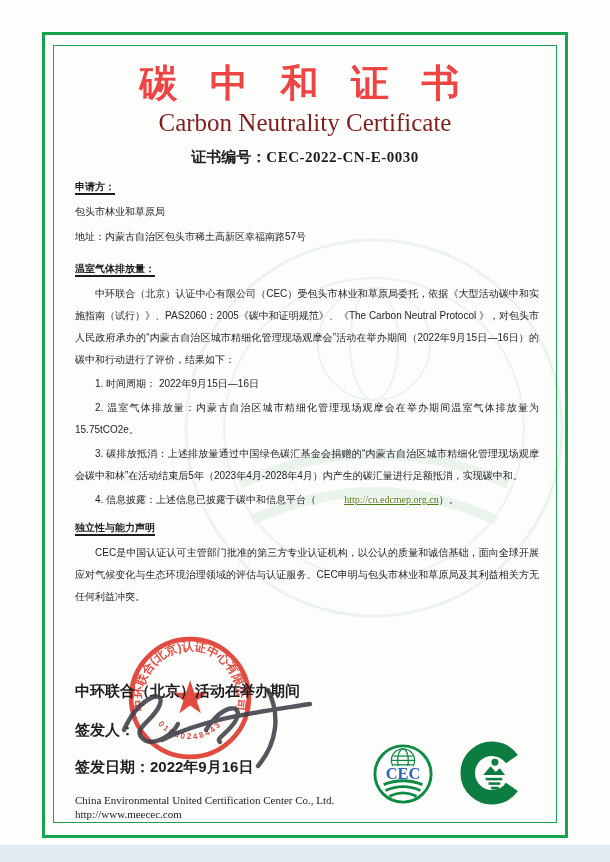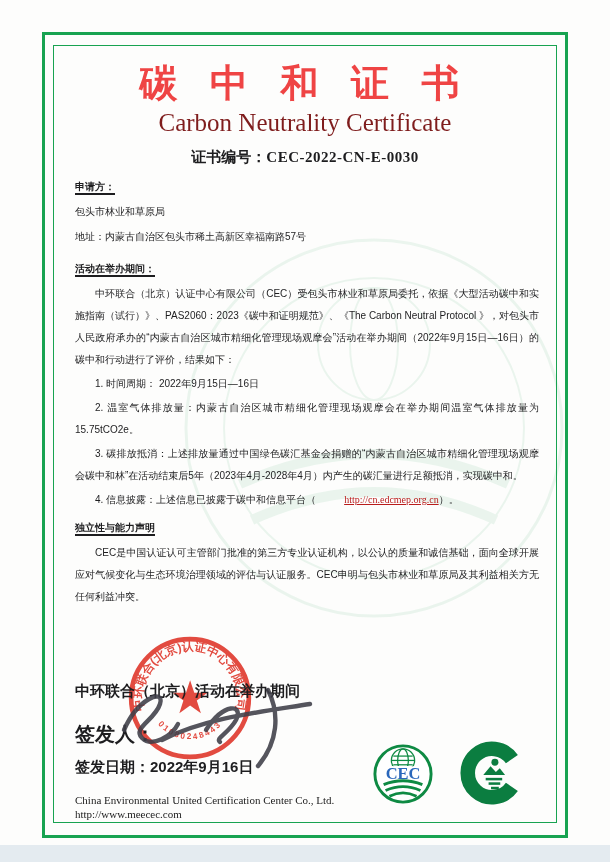--- a/index.html
+++ b/index.html
@@ -21,24 +21,24 @@
   .certno .num{font-family:"Liberation Serif",serif;letter-spacing:.5px;}
 
   .content{position:absolute;left:75px;top:176px;width:464px;z-index:1;
     font-size:10px;line-height:22px;text-align:justify;}
   .content p{margin:0;}
   .heading{font-weight:700;text-decoration:underline;text-underline-offset:3px;text-decoration-thickness:1.5px;}
   .bold{font-weight:400;}
   .mb3{margin-bottom:3px!important;} .mb2{margin-bottom:2px!important;}
   .mb10{margin-bottom:10px!important;} .mb6{margin-bottom:6px!important;}
   .indent{text-indent:2em;}
-  .doclink{color:#b91c1c;text-decoration:underline;cursor:pointer;font-family:"Liberation Serif",serif;padding-left:28px;}
+  .doclink{color:#4d7c0f;text-decoration:underline;cursor:pointer;font-family:"Liberation Serif",serif;padding-left:28px;}
 
   .company-cn{position:absolute;left:75px;top:682px;font-size:15px;font-weight:700;z-index:4;}
-  .signer-line{position:absolute;left:75px;top:721px;font-size:20px;font-weight:700;z-index:4;}
+  .signer-line{position:absolute;left:75px;top:721px;font-size:15px;font-weight:700;z-index:4;}
   .date-line{position:absolute;left:75px;top:758px;font-size:15px;font-weight:700;z-index:4;text-align:right;}
   .footer{position:absolute;left:75px;top:793px;z-index:1;
     font-family:"Liberation Serif",serif;font-size:11px;line-height:14px;color:#222;}
 
   .seal{position:absolute;left:126px;top:634px;width:128px;height:128px;z-index:3;
     mix-blend-mode:multiply;opacity:.92;}
   .signature{position:absolute;left:110px;top:676px;width:215px;height:98px;z-index:5;}
   .cec-logo{position:absolute;left:372px;top:743px;width:62px;height:62px;z-index:2;}
   .cmark-logo{position:absolute;left:458px;top:740px;width:68px;height:66px;z-index:2;}
 </style>
@@ -66,22 +66,22 @@
   <div class="subtitle">Carbon Neutrality Certificate</div>
   <div class="certno">
     <span>证书编号：</span><span class="num">CEC-2022-CN-E-0030</span>
   </div>
 
   <div class="content">
     <p class="mb3"><span class="heading">申请方：</span></p>
     <p class="bold mb3">包头市林业和草原局</p>
     <p class="mb10">地址：内蒙古自治区包头市稀土高新区幸福南路57号</p>
 
-    <p class="mb3"><span class="heading">活动在举办期间：</span></p>
-    <p class="indent mb2">中环联合（北京）认证中心有限公司（CEC）受包头市林业和草原局委托，依据《大型活动碳中和实施指南（试行）》、PAS2060：2023《碳中和证明规范》、《The Carbon Neutral Protocol 》，对包头市人民政府承办的“内蒙古自治区城市精细化管理现场观摩会”活动在举办期间（2022年9月15日—16日）的碳中和行动进行了评价，结果如下：</p>
+    <p class="mb3"><span class="heading">温室气体排放量：</span></p>
+    <p class="indent mb2">中环联合（北京）认证中心有限公司（CEC）受包头市林业和草原局委托，依据《大型活动碳中和实施指南（试行）》、PAS2060：2005《碳中和证明规范》、《The Carbon Neutral Protocol 》，对包头市人民政府承办的“内蒙古自治区城市精细化管理现场观摩会”活动在举办期间（2022年9月15日—16日）的碳中和行动进行了评价，结果如下：</p>
 
     <p class="indent mb2">1. 时间周期： 2022年9月15日—16日</p>
     <p class="indent mb2">2. 温室气体排放量：内蒙古自治区城市精细化管理现场观摩会在举办期间温室气体排放量为15.75tCO2e。</p>
     <p class="indent mb2">3. 碳排放抵消：上述排放量通过中国绿色碳汇基金会捐赠的“内蒙古自治区城市精细化管理现场观摩会碳中和林”在活动结束后5年（2023年4月-2028年4月）内产生的碳汇量进行足额抵消，实现碳中和。</p>
     <p class="indent mb6">
       <span>4. 信息披露：上述信息已披露于碳中和信息平台（</span><a class="doclink">http://cn.edcmep.org.cn</a><span>）。</span>
     </p>
 
     <p class="mb3"><span class="heading">独立性与能力声明</span></p>
     <p class="indent">CEC是中国认证认可主管部门批准的第三方专业认证机构，以公认的质量和诚信基础，面向全球开展应对气候变化与生态环境治理领域的评估与认证服务。CEC申明与包头市林业和草原局及其利益相关方无任何利益冲突。</p>

